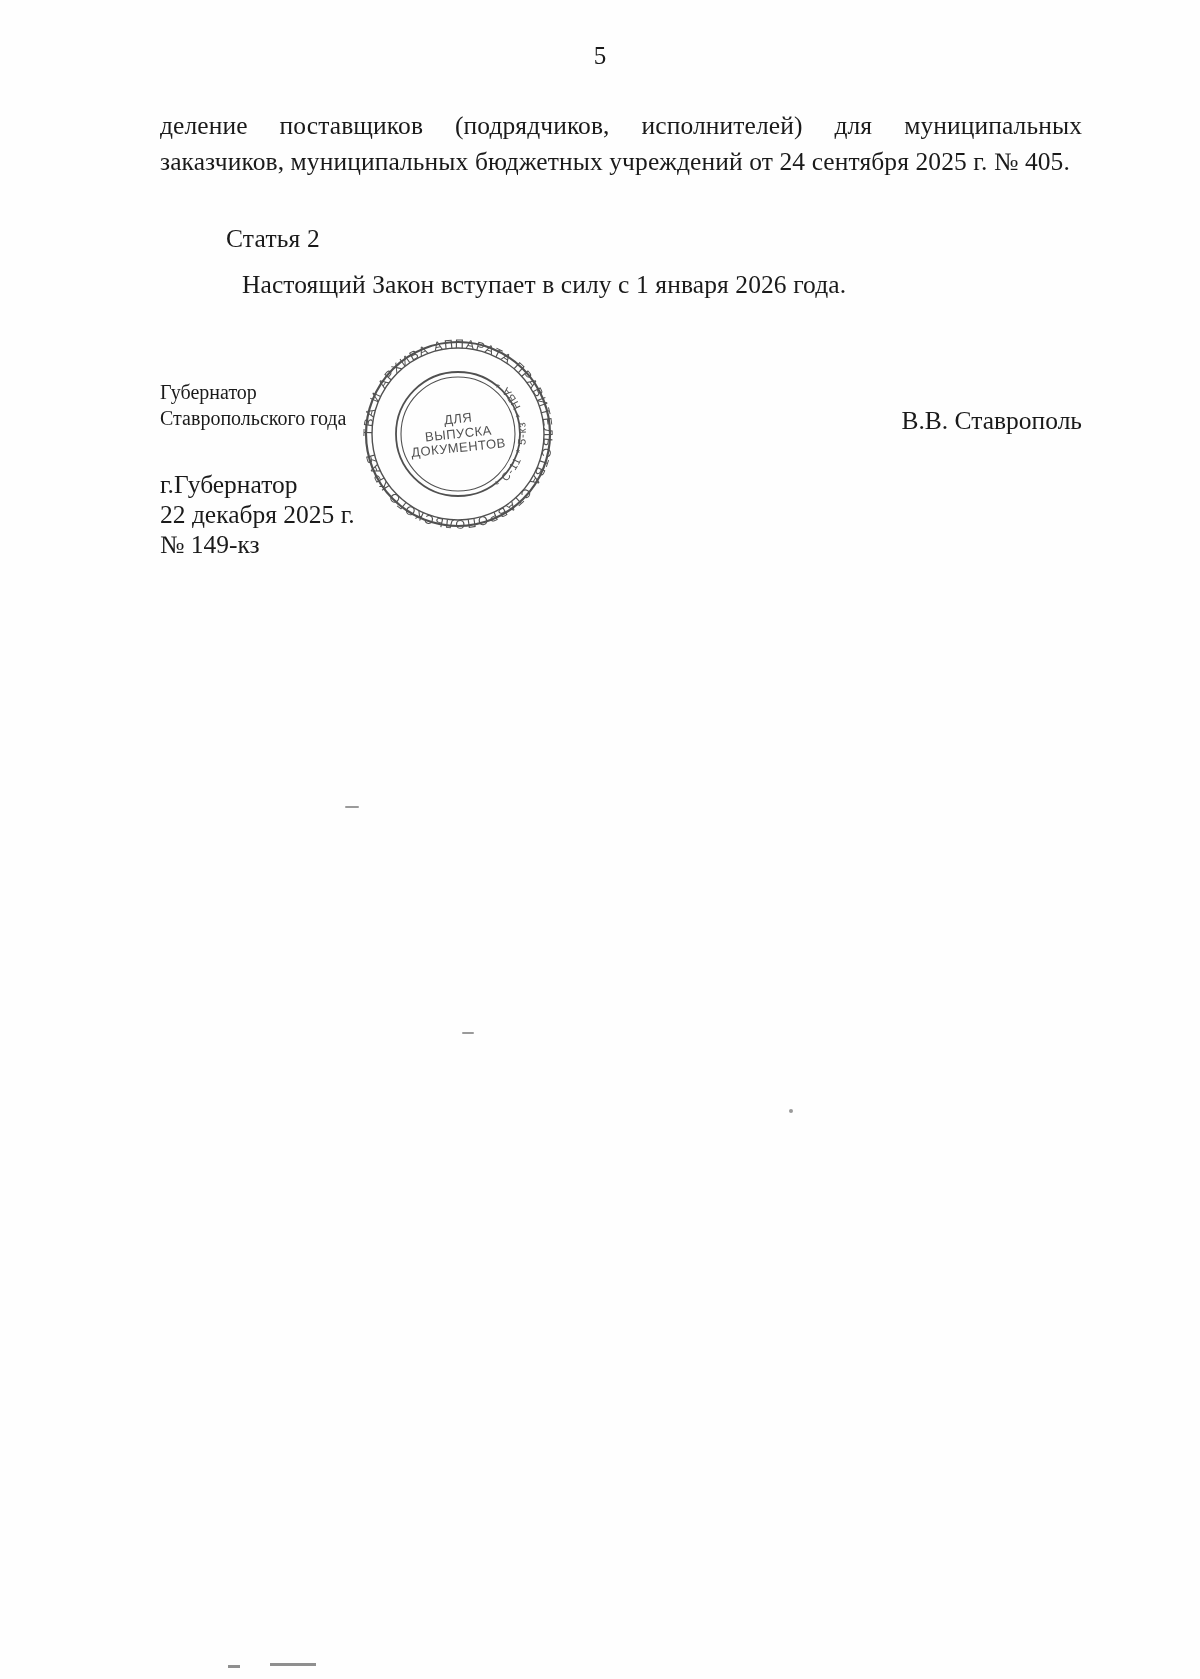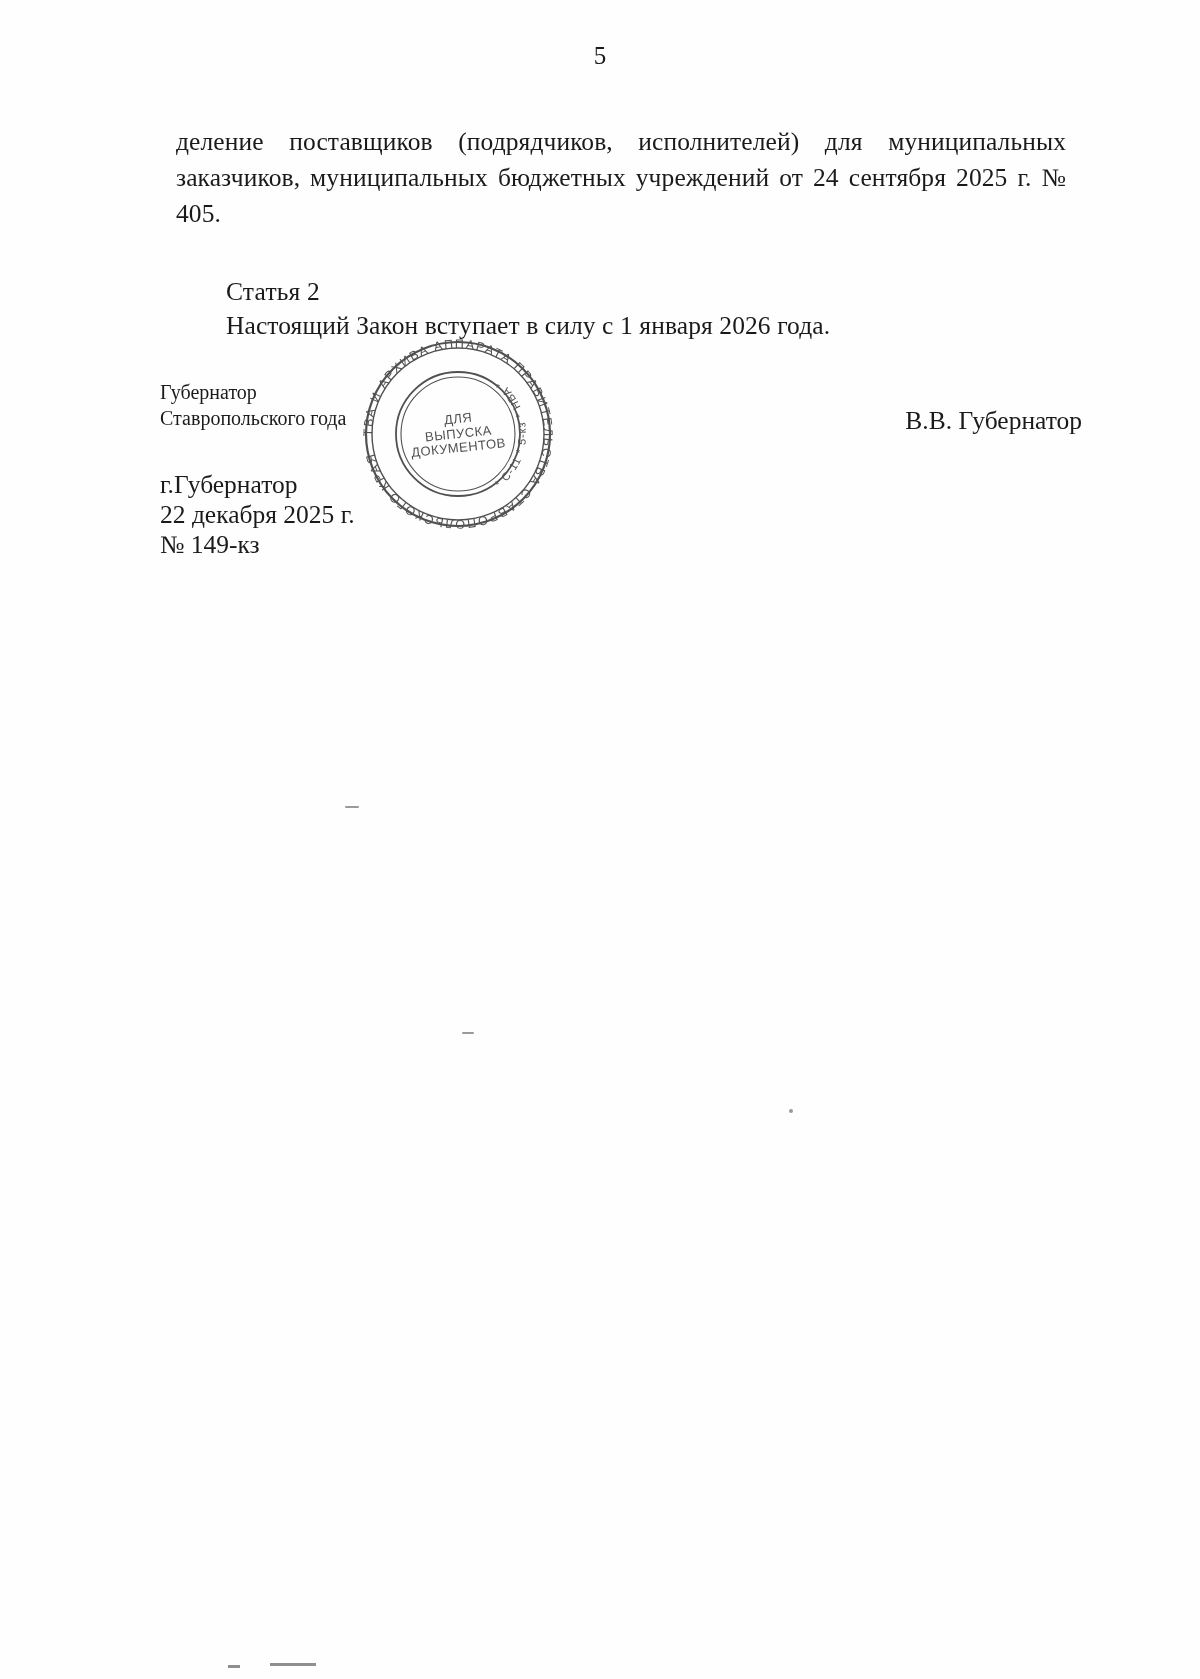--- a/index.html
+++ b/index.html
@@ -39,37 +39,37 @@
     left: 160px;
     top: 108px;
     width: 922px;
   }
 
   .para {
     font-size: 25.5px;
     line-height: 1.42;
     text-align: justify;
     text-justify: inter-word;
-    margin: 16px;
+    margin: 0;
     letter-spacing: 0.1px;
   }
 
   .article-block {
     margin-top: 44px;
     padding-left: 66px;
   }
   .article-title {
     font-size: 25.5px;
     font-weight: normal;
     margin: 0 0 4px 0;
     letter-spacing: 0.2px;
   }
   .article-text {
     font-size: 25.5px;
-    margin: 0;
+    margin: 16px;
     letter-spacing: 0.1px;
   }
 
   
   .sig-area {
     position: absolute;
     left: 160px;
     top: 380px;
     width: 922px;
     height: 180px;
@@ -167,21 +167,21 @@
       <p class="article-title">Статья 2</p>
       <p class="article-text">Настоящий Закон вступает в силу с 1 января 2026 года.</p>
     </div>
   </div>
 
   <div class="sig-area">
     <div class="sig-left">
       <div>Губернатор</div>
       <div>Ставропольского года</div>
     </div>
-    <div class="sig-right">В.В. Губернатор</div>
+    <div class="sig-right">В.В. Ставрополь</div>
   </div>
 
   <div class="place-block">
     <div>г.Губернатор</div>
     <div>22 декабря 2025 г.</div>
     <div>№ 149-кз</div>
   </div>
 
   <div class="stamp">
     <svg width="212" height="212" viewBox="0 0 212 212" xmlns="http://www.w3.org/2000/svg">

